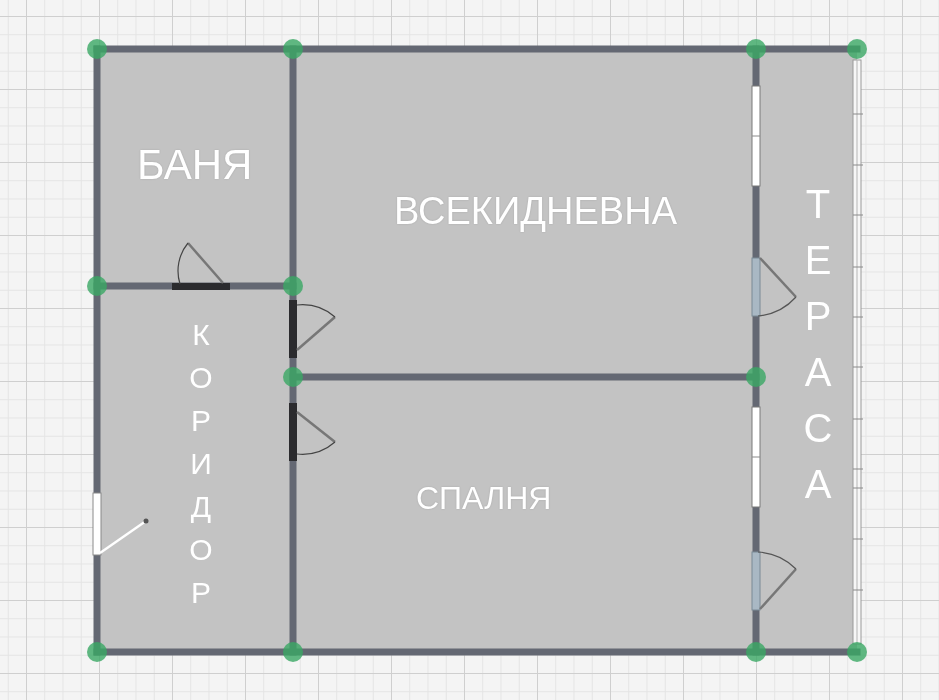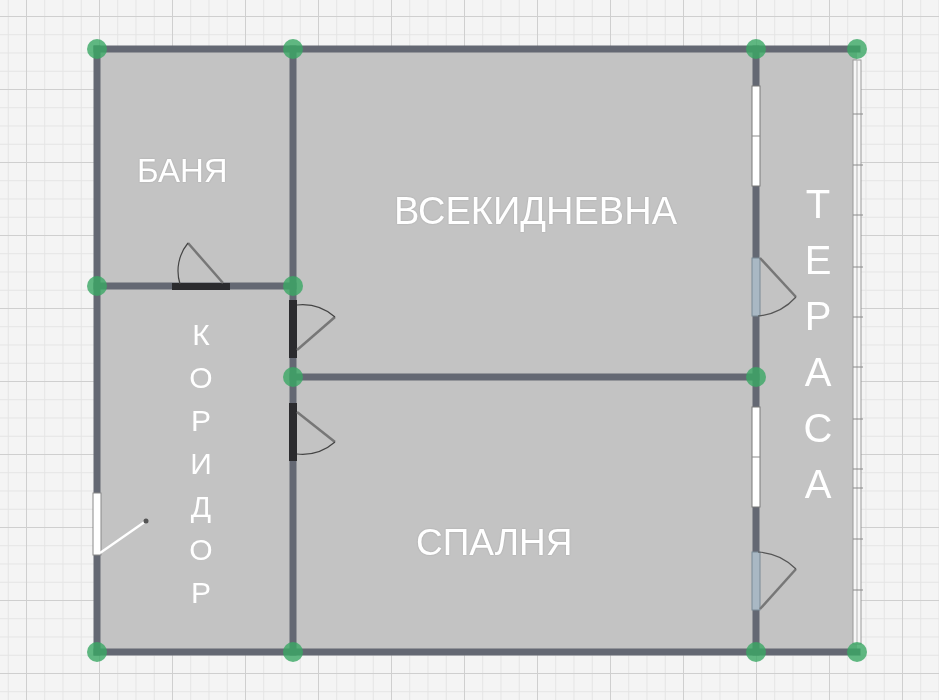--- a/index.html
+++ b/index.html
@@ -112,25 +112,25 @@
     <circle cx="293" cy="286" r="10"></circle>
     <circle cx="293" cy="377" r="10"></circle>
     <circle cx="756" cy="377" r="10"></circle>
     <circle cx="97" cy="652" r="10"></circle>
     <circle cx="293" cy="652" r="10"></circle>
     <circle cx="756" cy="652" r="10"></circle>
     <circle cx="857" cy="652" r="10"></circle>
   </g>
 </svg>
 
-<div class="label" style="left:137px;top:154px;font-size:33px;">БАНЯ</div>
+<div class="label" style="left:137px;top:144px;font-size:42px;">БАНЯ</div>
 
 <div class="label" style="left:370px;top:192px;font-size:38px;margin-left:24px;">ВСЕКИДНЕВНА</div>
 
-<div class="label" style="left:416px;top:524px;font-size:37px;text-align:center;">СПАЛНЯ</div>
+<div class="label" style="left:416px;top:482px;font-size:32px;text-align:center;">СПАЛНЯ</div>
 
 <div class="vlabel" style="left:186px;top:320px;width:30px;font-size:30px;">
   <span style="height:43px">К</span>
   <span style="height:43px">О</span>
   <span style="height:43px">Р</span>
   <span style="height:43px">И</span>
   <span style="height:43px">Д</span>
   <span style="height:43px">О</span>
   <span style="height:43px">Р</span>
 </div>

